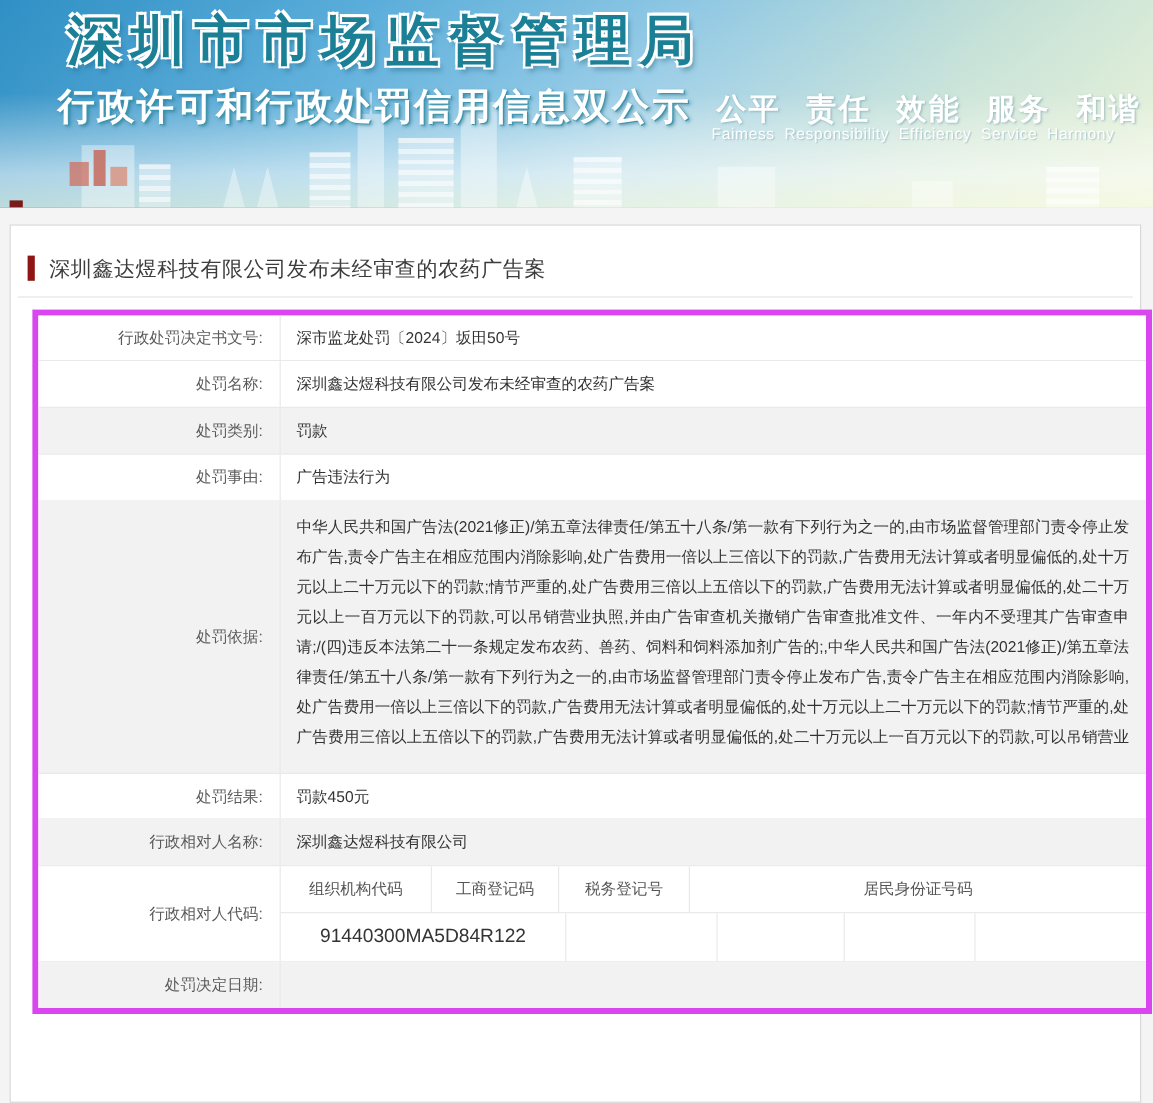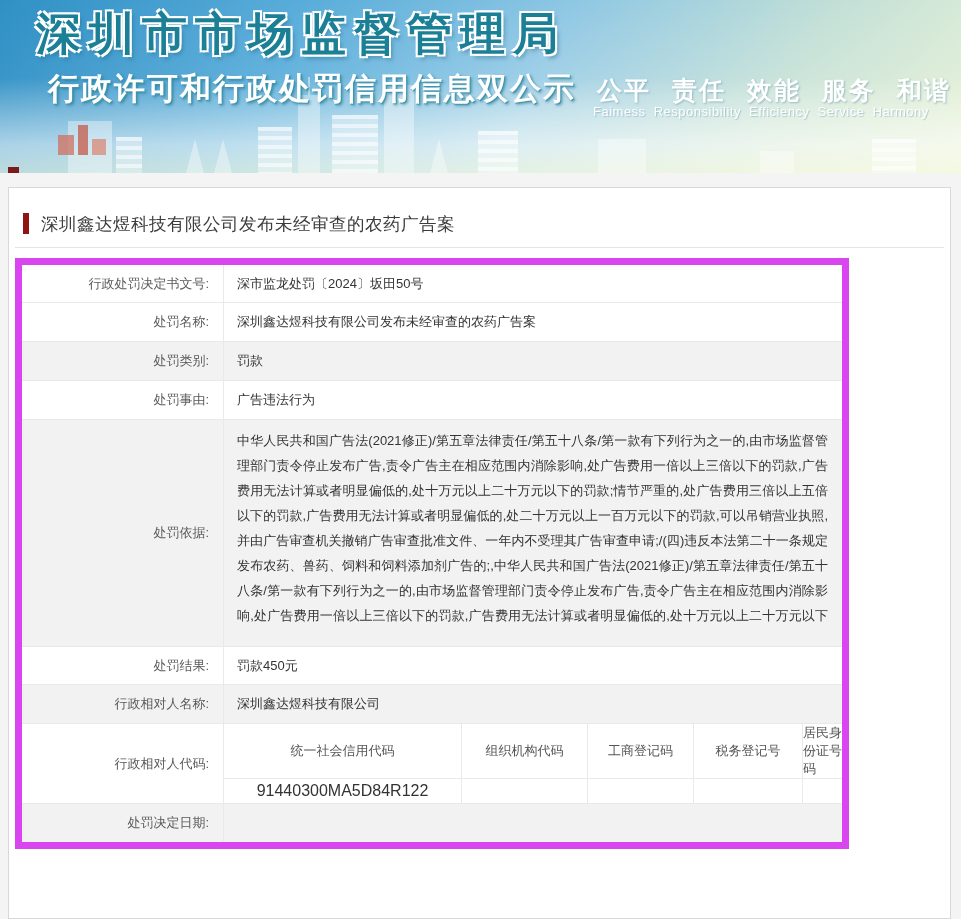--- a/index.html
+++ b/index.html
@@ -25,21 +25,21 @@
     background:
       repeating-linear-gradient(180deg, rgba(255,255,255,.55) 0 4px, rgba(255,255,255,0) 4px 9px),
       rgba(255,255,255,.35);
   }
   .tree{position:absolute;bottom:0;width:0;height:0;
     border-left:9px solid transparent;border-right:9px solid transparent;
     border-bottom:34px solid rgba(255,255,255,.38);}
   .antenna{position:absolute;background:rgba(255,255,255,.45);width:2px;}
   .redbld{position:absolute;bottom:18px;opacity:.75;}
   .banner-title{
-    position:absolute;left:36px;top:4px;
+    position:absolute;left:56px;top:4px;
     font-size:45px;font-weight:bold;letter-spacing:8px;
     color:#1b7f96;
     text-shadow:-2px -2px 0 #fff,2px -2px 0 #fff,-2px 2px 0 #fff,2px 2px 0 #fff,3px 4px 4px rgba(20,90,120,.45);
   }
   .banner-sub{
     position:absolute;left:48px;top:68px;
     font-size:31px;font-weight:bold;letter-spacing:2px;
     color:#ffffff;
     text-shadow:1px 1px 0 #3d96ad,2px 2px 3px rgba(30,110,135,.65);
   }
@@ -62,22 +62,22 @@
     background:#fff;border:1px solid #d8d8d8;box-sizing:border-box;
   }
   .article-head{position:relative;height:59px;border-bottom:1px solid #e5e5e5;margin:0 6px;}
   .title-chip{position:absolute;left:8px;top:25px;width:6px;height:21px;background:#8f1414;}
   .article-title{
     position:absolute;left:26px;top:24px;
     font-size:17.5px;color:#3c3c3c;letter-spacing:.5px;
   }
   
   .ptable{
-    position:absolute;left:6px;top:70px;width:834px;
-    border:7px solid #d946ef;box-sizing:border-box;
+    position:absolute;left:18px;top:70px;width:933px;
+    border:5px solid #d946ef;box-sizing:border-box;
     font-size:13px;color:#333;
   }
   .prow{display:flex;border-bottom:1px solid #e9e9e9;background:#fff;box-sizing:border-box;}
   .prow:last-child{border-bottom:none;}
   .prow.gray{background:#f2f2f2;}
   .lbl{
     width:202px;flex:0 0 202px;box-sizing:border-box;
     display:flex;align-items:center;justify-content:flex-end;
     padding-right:14px;color:#5a5a5a;border-right:1px solid #e9e9e9;
   }
@@ -177,21 +177,20 @@
 
     <div class="prow h39 gray">
       <div class="lbl">行政相对人名称:</div>
       <div class="val">深圳鑫达煜科技有限公司</div>
     </div>
 
     <div class="prow row-codes">
       <div class="lbl">行政相对人代码:</div>
       <div class="codes-grid">
         <div class="codes-line">
-          <div class="code-cell cw1">统一社会信用代码</div>
           <div class="code-cell cw2">组织机构代码</div>
           <div class="code-cell cw3">工商登记码</div>
           <div class="code-cell cw4">税务登记号</div>
           <div class="code-cell cw5">居民身份证号码</div>
         </div>
         <div class="codes-line vals">
           <div class="code-cell cw1">91440300MA5D84R122</div>
           <div class="code-cell cw2"></div>
           <div class="code-cell cw3"></div>
           <div class="code-cell cw4"></div>

